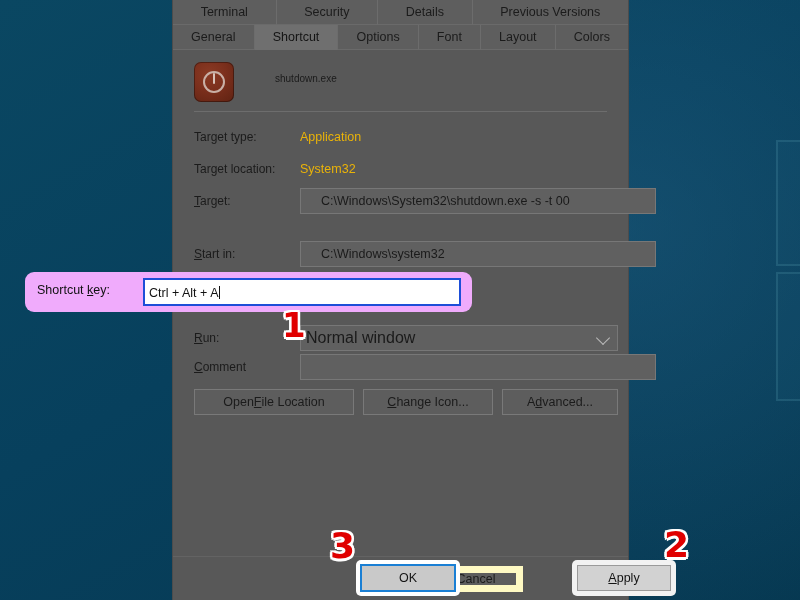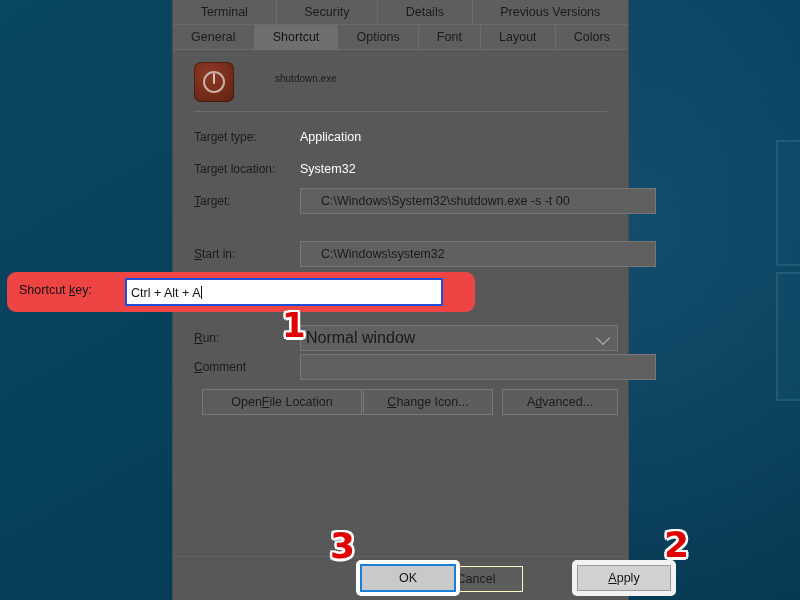--- a/index.html
+++ b/index.html
@@ -76,21 +76,21 @@
   }
   
   .row{position:absolute;left:0;width:455px;height:26px;}
   .lbl{
     position:absolute;left:21px;top:0;
     font-size:12px;color:#1b1b1b;line-height:26px;white-space:nowrap;
   }
   .lbl u{text-decoration:underline;}
   .val{
     position:absolute;left:127px;top:0;
-    font-size:12.5px;color:#ffffff;line-height:26px;white-space:nowrap;
+    font-size:12.5px;color:#eab308;line-height:26px;white-space:nowrap;
   }
   .field{
     position:absolute;left:127px;top:0;width:356px;height:26px;
     background:#606060;
     border:1px solid #777;
     box-sizing:border-box;
     font-size:12.5px;color:#1a1a1a;
     line-height:24px;
     padding-left:20px;
     white-space:nowrap;overflow:hidden;
@@ -116,21 +116,21 @@
     white-space:nowrap;
   }
   .abtn u{text-decoration:underline;}
   
   #footrule{
     position:absolute;left:0;top:556px;width:455px;height:1px;background:#636363;
   }
   #footer{position:absolute;left:0;top:557px;width:455px;height:43px;background:#585858;}
   .fbtn{
     position:absolute;top:9px;height:26px;width:94px;
-    background:#5d5d5d;border:1px solid #fef9c3;box-sizing:border-box;
+    background:#5d5d5d;border:7px solid #fef9c3;box-sizing:border-box;
     font-size:12.5px;color:#1b1b1b;
     display:flex;align-items:center;justify-content:center;
   }
   #ok-wrap{
     position:absolute;left:356px;top:560px;width:104px;height:36px;
     background:#ffffff;border-radius:5px;
   }
   #ok-btn{
     position:absolute;left:4px;top:4px;width:96px;height:28px;
     background:#c9c9c9;border:2px solid #1a7fd4;box-sizing:border-box;
@@ -143,22 +143,22 @@
   }
   #apply-btn{
     position:absolute;left:5px;top:5px;width:94px;height:26px;
     background:#d2d2d2;border:1px solid #9a9a9a;box-sizing:border-box;
     font-size:12.5px;color:#141414;
     display:flex;align-items:center;justify-content:center;
   }
   #apply-btn u{text-decoration:underline;}
   
   #sk-highlight{
-    position:absolute;left:7px;top:272px;width:447px;height:40px;
-    background:#ef4444;border-radius:9px;padding-left:21px;
+    position:absolute;left:25px;top:272px;width:447px;height:40px;
+    background:#f0abfc;border-radius:9px;
   }
   #sk-label{
     position:absolute;left:12px;top:11px;font-size:12.5px;color:#111;
   }
   #sk-label u{text-decoration:underline;}
   #sk-input{
     position:absolute;left:118px;top:6px;width:318px;height:28px;
     background:#ffffff;border:2px solid #1d4ed8;box-sizing:border-box;
     font-size:12.5px;color:#111;line-height:26px;padding-left:4px;
   }
@@ -245,21 +245,21 @@
       <span class="chev"></span>
     </div>
   </div>
 
   <div class="row" style="top:354px;">
     <div class="lbl"><u>C</u><span>omment</span></div>
     <div class="field" placeholder=""></div>
   </div>
 
   <div id="btnrow">
-    <div class="abtn" style="left:21px;width:160px;margin-left:8px;">
+    <div class="abtn" style="left:21px;width:160px;">
         <span>Open </span>
         <u>F</u>
         <span>ile Location</span>
       </div>
     <div class="abtn" style="left:190px;width:130px;">
         <span></span>
         <u>C</u>
         <span>hange Icon...</span>
       </div>
     <div class="abtn" style="left:329px;width:116px;">

